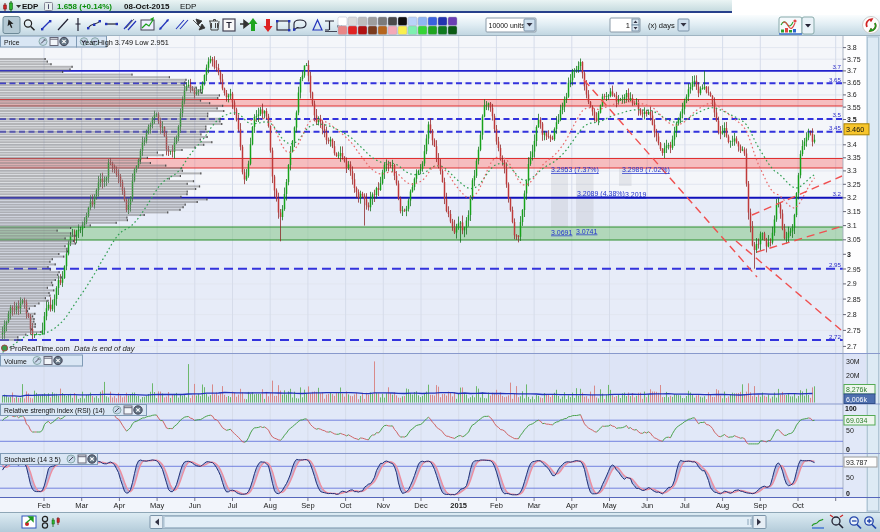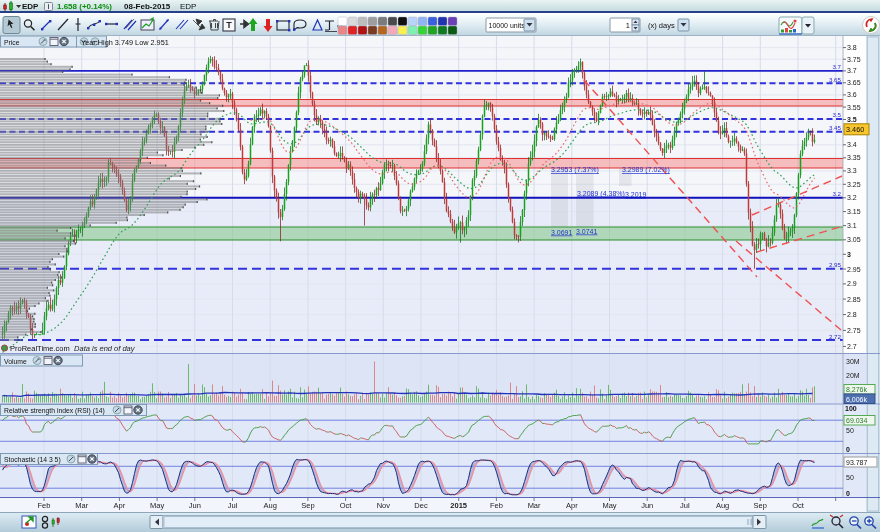--- a/index.html
+++ b/index.html
@@ -1,35 +1,35 @@
 <!DOCTYPE html>
 <html><head><meta charset="utf-8"><style>
 *{margin:0;padding:0;box-sizing:border-box}
 body{width:880px;height:532px;overflow:hidden;font-family:"Liberation Sans",sans-serif;background:#fff;position:relative}
 .abs{position:absolute}
-#topbar{left:0;top:0;width:880px;height:13px;background:linear-gradient(#eaf4f4,#c6dbdf);border-bottom:2px solid #27408b;font-size:8px;font-weight:bold;color:#111}
+#topbar{left:0;top:0;width:732px;height:13px;background:linear-gradient(#eaf4f4,#c6dbdf);border-bottom:2px solid #27408b;font-size:8px;font-weight:bold;color:#111}
 #toolbar{left:0;top:15px;width:880px;height:21px;background:linear-gradient(#fafdfe 0%,#e2eef4 45%,#c2d7e2 100%);border-bottom:1px solid #9fb4c2}
 #bottombar{left:0;top:512px;width:880px;height:20px;background:linear-gradient(#dcebf3,#b3cbd9);border-top:1px solid #8ea6b6}
 .t{position:absolute;white-space:nowrap}
 </style></head><body>
 <div class="abs" id="topbar">
 <svg class="abs" style="left:2px;top:1px" width="20" height="11">
       <path d="M3 2v8" stroke="#7a1111" stroke-width="1"></path>
       <rect x="1.7" y="4" width="2.6" height="4" fill="#cc2222" stroke="#7a1111" stroke-width="0.6"></rect>
       <path d="M9 0v11" stroke="#0d5c0d" stroke-width="1"></path>
       <rect x="7.6" y="2" width="2.8" height="6.5" fill="#2db52d" stroke="#0d5c0d" stroke-width="0.6"></rect>
       <path d="M14 4l2.6 3 2.6-3z" fill="#333"></path>
     </svg>
 <span class="t" style="left:22px;top:2px">EDP</span>
 <svg class="abs" style="left:44px;top:2px" width="9" height="9">
       <rect x="0.5" y="0.5" width="8" height="8" fill="#e8f0f0" stroke="#889" rx="1"></rect>
       <text x="4.5" y="7" font-size="7" text-anchor="middle" fill="#446">i</text>
     </svg>
 <span class="t" style="left:57px;top:2px;color:#0a8f0a">1.658 (+0.14%)</span>
-<span class="t" style="left:124px;top:2px">08-Feb-2015</span>
+<span class="t" style="left:124px;top:2px">08-Oct-2015</span>
 <span class="t" style="left:180px;top:2px;font-weight:normal">EDP</span>
 </div>
 <div class="abs" id="toolbar"><svg width="880" height="21">
       <rect x="3" y="1.5" width="17" height="17" fill="#b4c9d4" stroke="#6d8997" rx="2"></rect>
       <path d="M8.5 4.5l5 4.2-2.6 0.3 1.5 3.4-1.3 0.6-1.5-3.4-2 1.6z" fill="#222"></path>
       <circle cx="28" cy="8.5" r="3.6" fill="none" stroke="#222" stroke-width="1.2"></circle>
       <path d="M30.8 11.5l3.7 3.7" stroke="#222" stroke-width="1.5"></path>
       <path d="M42 14l8-8" stroke="#2233bb" stroke-width="1.2"></path>
       <rect x="41" y="13" width="2.4" height="2.4" fill="#2233bb"></rect>
       <rect x="49" y="5" width="2.4" height="2.4" fill="#2233bb"></rect>

